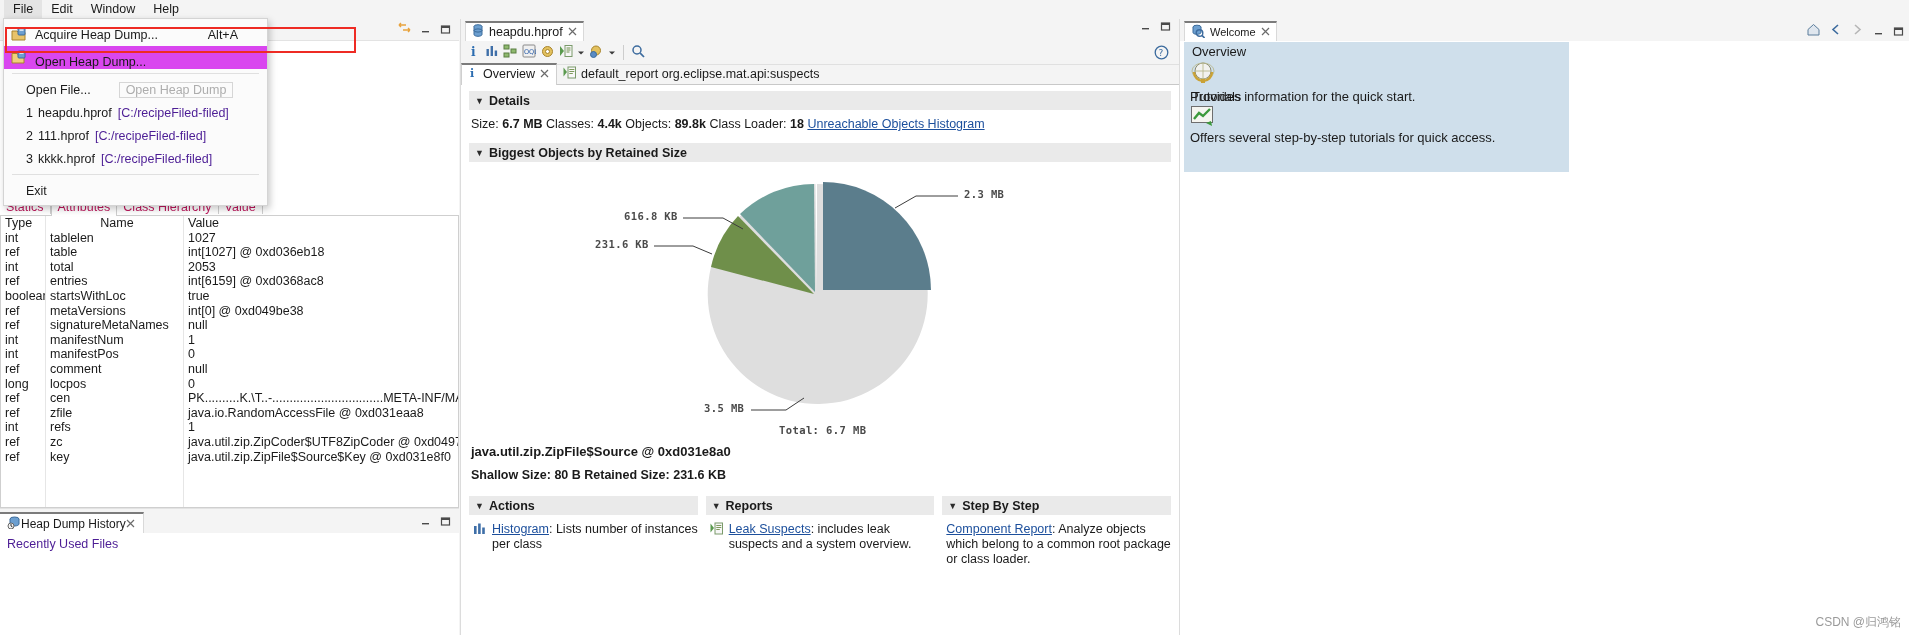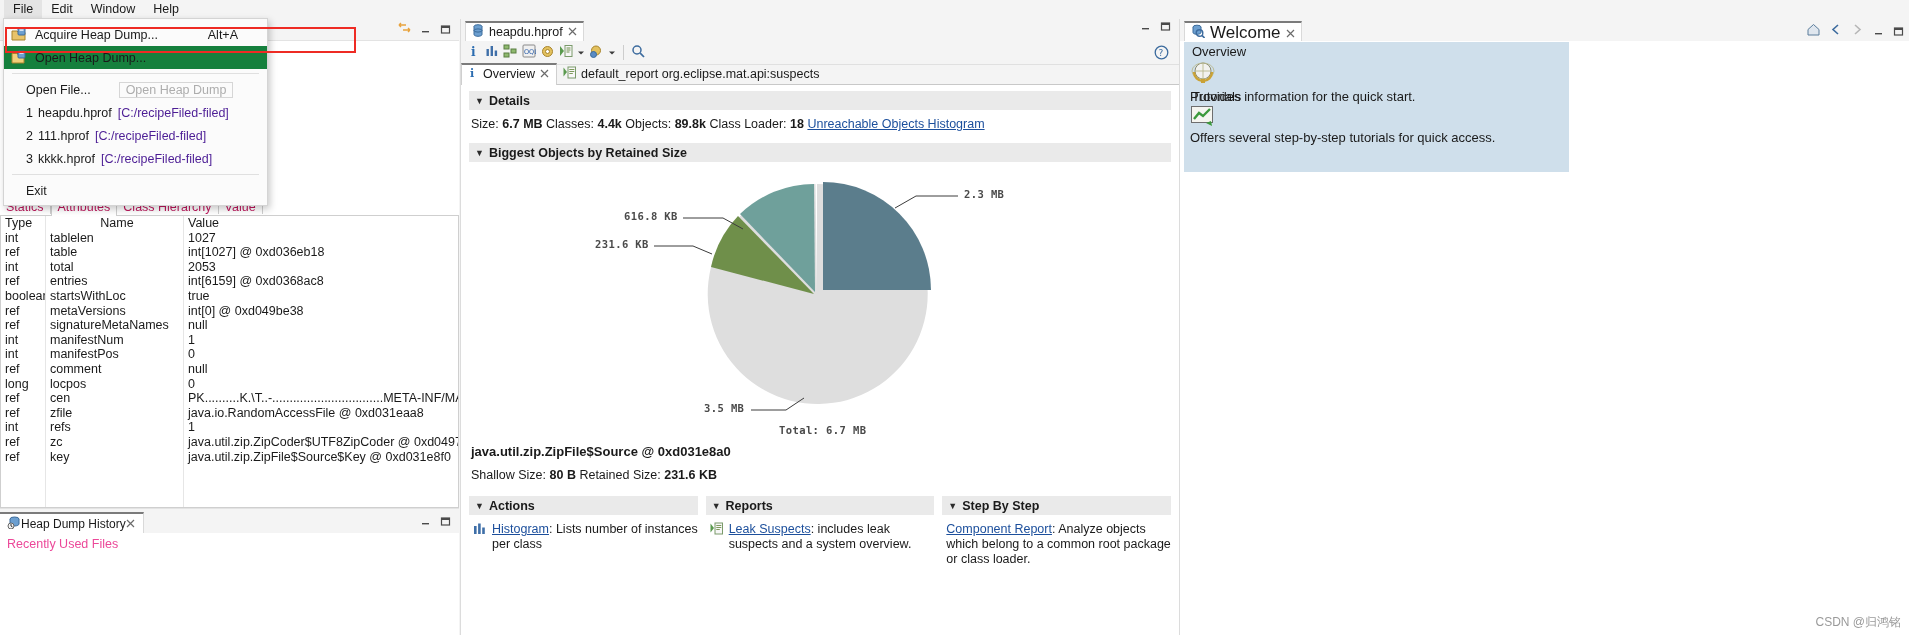--- a/index.html
+++ b/index.html
@@ -26,21 +26,21 @@
   .dropdown {
     position: absolute; top: 18px; left: 3px; width: 265px;
     background: #fbfbfb; border: 1px solid #d4d4d4;
     box-shadow: 2px 3px 7px rgba(0,0,0,0.22);
     padding: 4px 0 3px 0; z-index: 60;
   }
   .dd-item {
     position: relative; height: 23px; display: flex; align-items: center;
     padding-left: 31px; font-size: 12.5px; white-space: nowrap; cursor: default;
   }
-  .dd-item.hl { background: #15803d; }
+  .dd-item.hl { background: #d946ef; align-items: flex-end; }
   .dd-accel { position: absolute; right: 29px; font-size: 12.5px; color: #1a1a1a; }
   .dd-sep { height: 1px; background: #e0e0e0; margin: 4px 8px; }
   .dd-icon { position: absolute; left: 7px; top: 4px; width: 16px; height: 15px; }
   .dd-recent { padding-left: 22px; }
   .dd-recent .num { display: inline-block; width: 12px; color: #1a1a1a; }
   .dd-path { color: #4c1d95; }
   .ohd-btn {
     display: inline-block; margin-left: 28px; padding: 0 6px;
     border: 1px solid #d6d6d6; color: #adadad; background: #fbfbfb; font-size: 12.5px;
   }
@@ -91,21 +91,21 @@
   .hdh {
     position: absolute; left: 0; top: 489px; width: 459px; height: 146px;
     background: #f4f4f4; border-top: 1px solid #e3e3e3;
   }
   .hdh-tab {
     position: absolute; left: 0; top: 3px; height: 21px; display: flex; align-items: center;
     padding: 0 8px 0 7px; background: #ffffff; border-top: 2px solid #7b7b7b;
     border-right: 1px solid #d9d9d9;
   }
   .hdh-body { position: absolute; left: 0; top: 24px; width: 459px; height: 122px; background: #ffffff; }
-  .hdh-body .line { padding: 4px 0 0 7px; font-size: 12.5px; color: #ec4899; }
+  .hdh-body .line { padding: 4px 0 0 7px; font-size: 12.5px; color: #4c1d95; }
 
   
   .editor {
     position: absolute; left: 460px; top: 19px; width: 718px; height: 616px;
     background: #ffffff; border-left: 1px solid #dcdcdc;
   }
   .ed-tabstrip { position: absolute; left: 0; top: 0; width: 718px; height: 22px; background: #f4f4f4; }
   .ed-tab {
     position: absolute; left: 4px; top: 2px; height: 20px; display: flex; align-items: center;
     gap: 5px; padding: 0 6px; background: #ffffff; border-top: 2px solid #7b7b7b;
@@ -135,39 +135,39 @@
   .caret { margin-right: 5px; font-size: 9px; color: #2b2b2b; }
   .sect-line { margin: 7px 0 0 10px; font-size: 12.5px; }
   .sect-line b { font-weight: bold; }
   .lnk { color: #1c4f9c; text-decoration: underline; cursor: pointer; }
 
   
   .pie-area { position: relative; margin-top: 4px; height: 250px; font-weight: bold; }
   .pie-lbl { position: absolute; font-family: "DejaVu Sans Mono", monospace; font-size: 10.5px; color: #4a4a4a; letter-spacing: .4px; }
 
   .obj-title { margin: 6px 0 0 10px; font-size: 13px; font-weight: bold; }
-  .obj-sizes { margin: 9px 0 8px 10px; font-size: 12.5px; }
+  .obj-sizes { margin: 9px 0 8px 10px; font-size: 12.5px; font-weight: bold; }
 
   .threecol { display: flex; gap: 8px; margin: 14px 8px 0 8px; }
   .col3 { flex: 1; }
   .col3 .hd { height: 19px; background: #eaeaea; display: flex; align-items: center; padding-left: 6px;
               font-weight: bold; font-size: 12.5px; }
   .col3 .row { display: flex; gap: 6px; margin-top: 7px; padding-left: 4px; font-size: 12.5px; line-height: 15px; }
   .col3 .row .txt { flex: 1; }
 
   
   .right {
     position: absolute; left: 1179px; top: 19px; width: 730px; height: 616px;
     background: #f4f4f4; border-left: 1px solid #dcdcdc;
   }
   .r-tabstrip { position: absolute; left: 0; top: 0; width: 730px; height: 22px; background: #f4f4f4; }
   .r-tab {
-    position: absolute; left: 4px; top: 2px; height: 20px; display: flex; gap: 5px;
+    position: absolute; left: 4px; top: 2px; height: 20px; display: flex; align-items: center; gap: 5px;
     padding: 0 6px; background: #ffffff; border-top: 2px solid #7b7b7b;
-    border-left: 1px solid #d9d9d9; border-right: 1px solid #d9d9d9; font-size: 17px;
+    border-left: 1px solid #d9d9d9; border-right: 1px solid #d9d9d9; font-size: 11px;
   }
   .r-tb { position: absolute; right: 6px; top: 4px; display: flex; gap: 9px; align-items: center; }
   .r-body { position: absolute; left: 0; top: 22px; width: 730px; height: 594px; background: #ffffff; }
   .welcome-card {
     position: absolute; left: 4px; top: 1px; width: 385px; height: 130px; background: #cfdfeb;
     padding: 2px 6px 0 6px; overflow: hidden;
   }
   .wc-head { font-size: 13px; color: #1a1a1a; margin: 0 0 1px 2px; }
   .wc-txt { font-size: 13px; color: #1a1a1a; line-height: 16px; }
 

